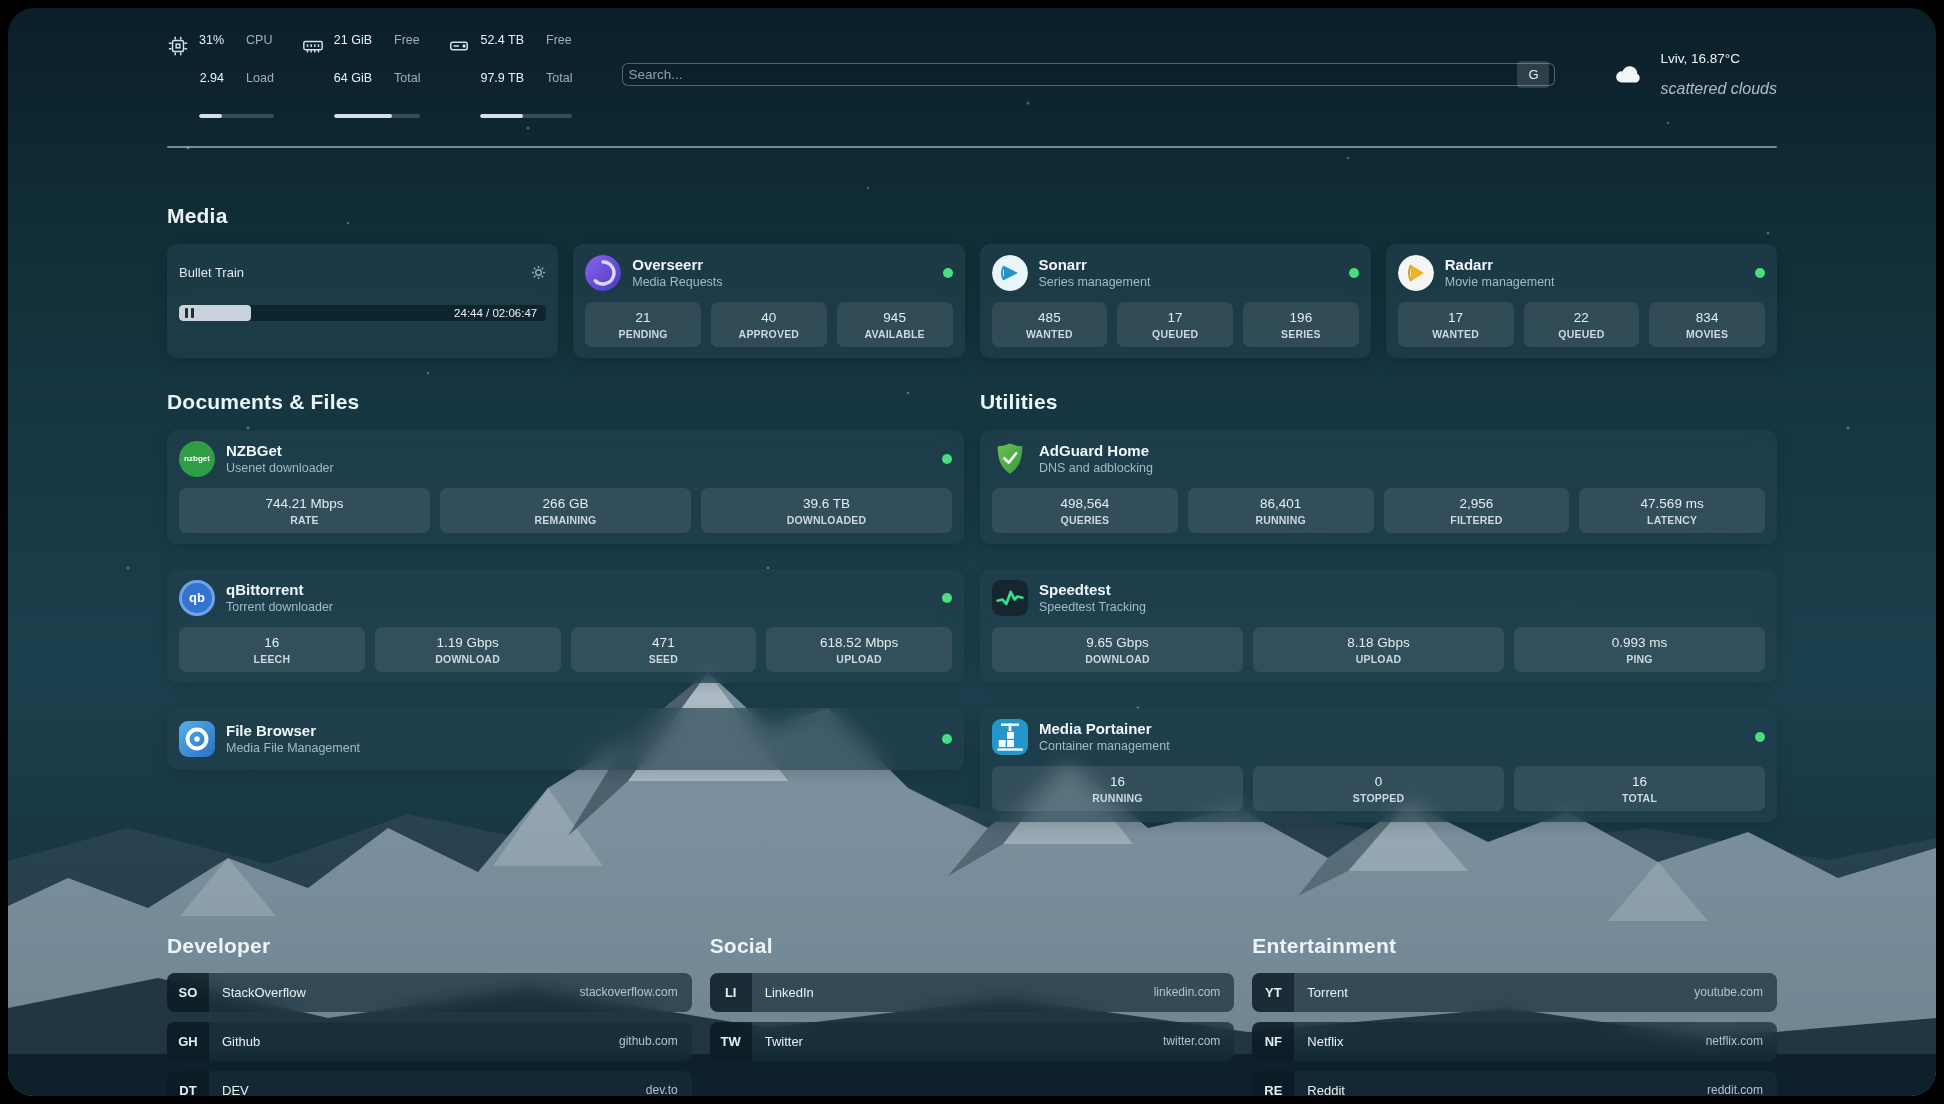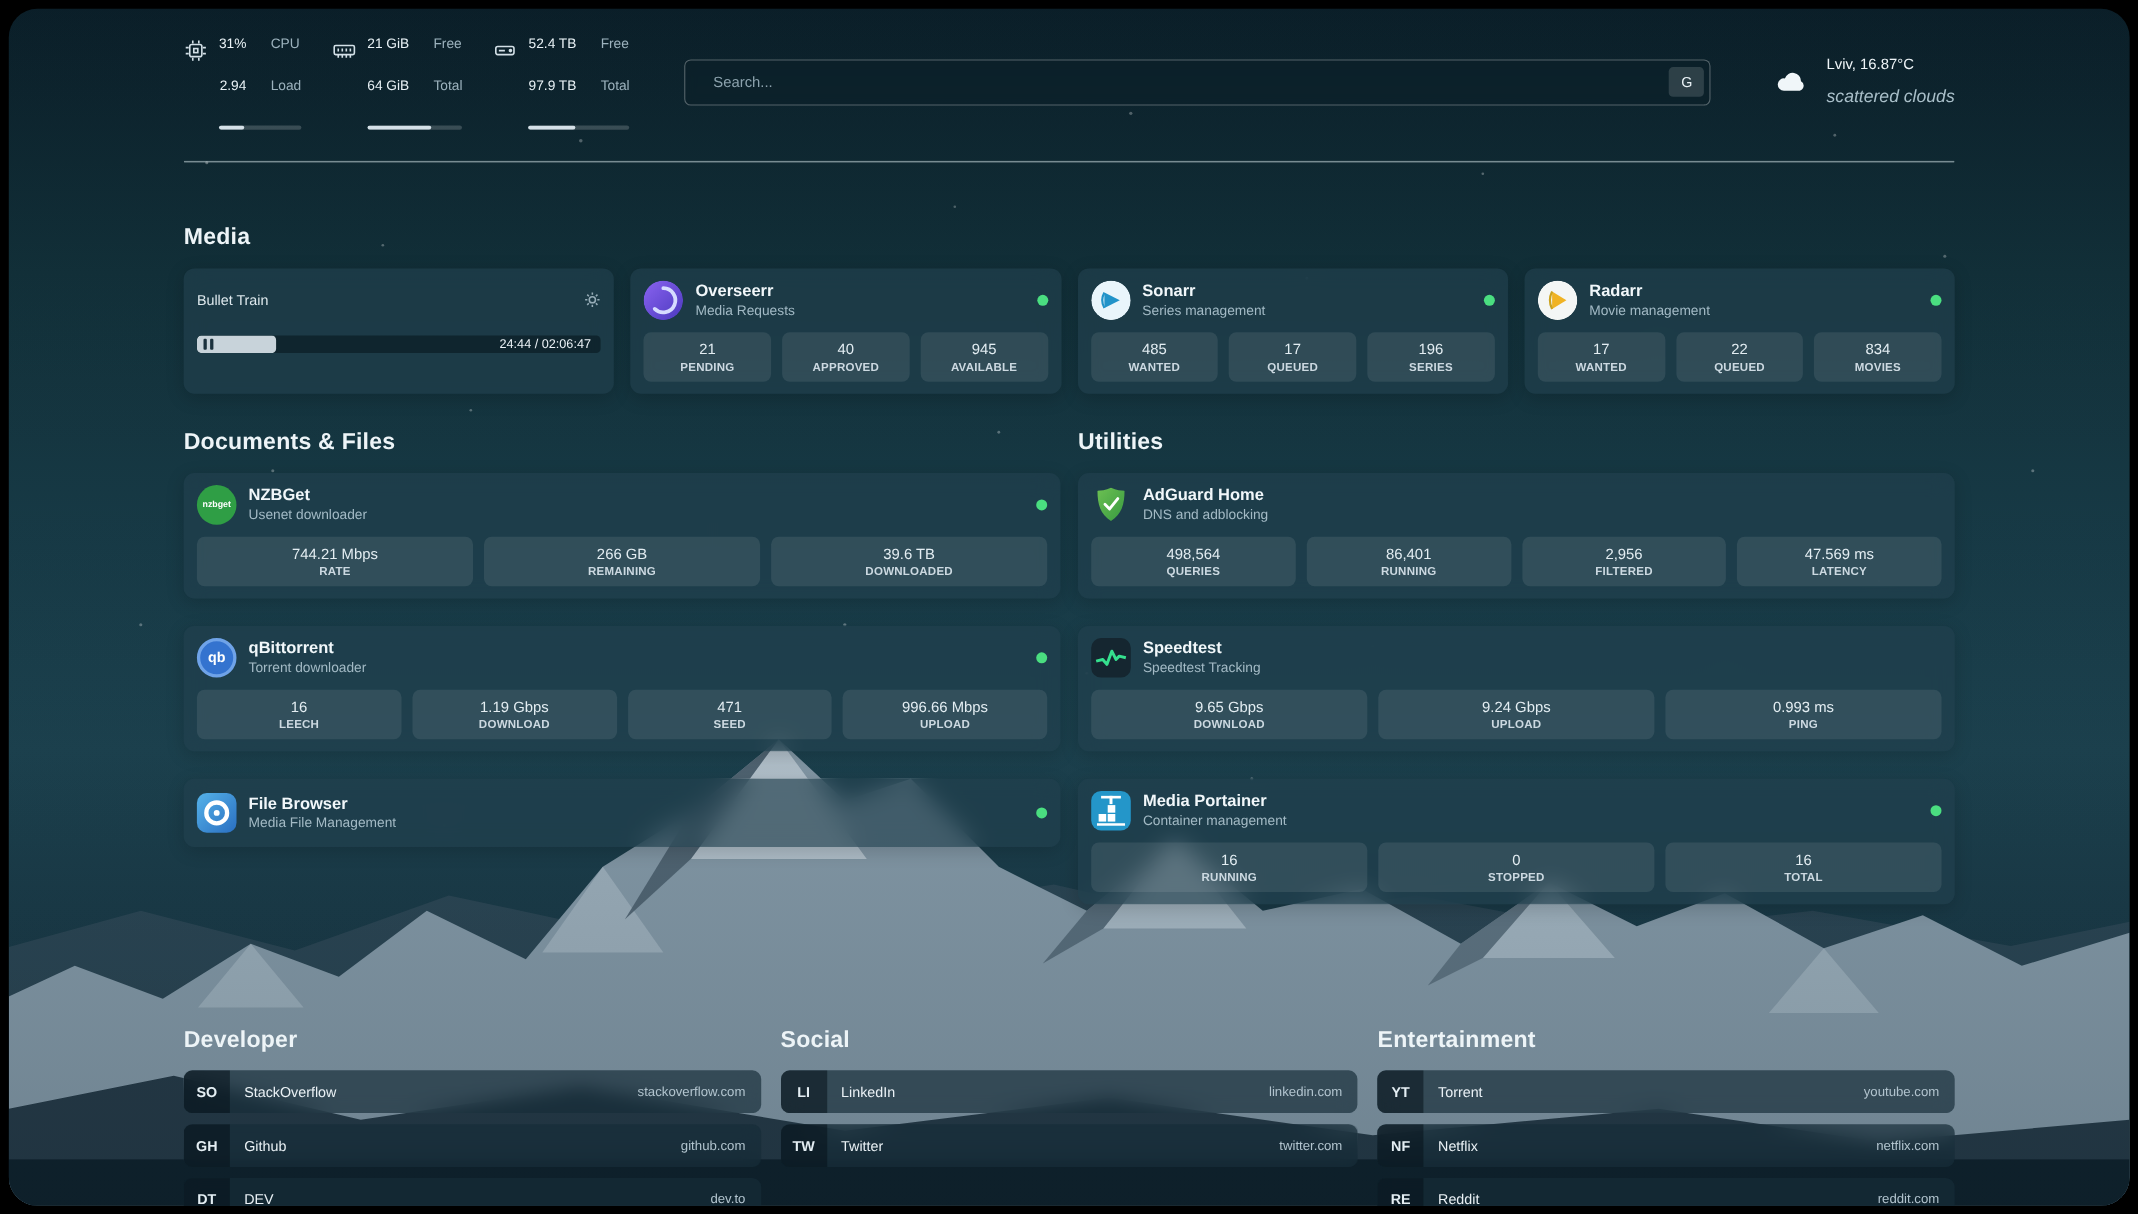--- a/index.html
+++ b/index.html
@@ -22,23 +22,23 @@
   .res-icon { width: 22px; height: 22px; color: #d3e0e7; margin-top: 3px; }
   .res-icon svg { width: 100%; height: 100%; }
   .res-grid { display: grid; grid-template-columns: auto auto; column-gap: 12px; row-gap: 1px;
     font-size: 12.5px; line-height: 1.3; gap: 22px; }
   .res-num { color: #e9f2f6; text-align: right; white-space: nowrap; }
   .res-lbl { color: #9cb2bd; }
   .res-bar { grid-column: 1 / 3; height: 4px; margin-top: 5px; border-radius: 2px;
     background: rgba(255,255,255,0.18); overflow: hidden; }
   .res-fill { height: 100%; background: #d5e1e8; border-radius: 2px; }
 
-  .search-wrap { flex: 1; margin: 0 54px 0 50px; height: 42px; display: flex; align-items: center;
+  .search-wrap { flex: 1; margin: 0 54px 0 50px; height: 23px; display: flex; align-items: center;
     background: rgba(12,30,39,0.45); border: 1px solid rgba(255,255,255,0.30);
-    border-radius: 6px; padding: 0 5px 0 25px; backdrop-filter: blur(6px); }
+    border-radius: 6px; padding: 0 5px 0 5px; backdrop-filter: blur(6px); }
   .search-input { flex: 1; background: transparent; border: none; outline: none;
     color: #e9f2f6; font-size: 13.5px; font-family: "Liberation Sans", sans-serif; }
   .search-input::placeholder { color: #8ca2ad; }
   .search-btn { width: 32px; height: 27px; border: none; border-radius: 4px; cursor: pointer;
     background: rgba(255,255,255,0.14); color: #e9f2f6; font-size: 13px;
     font-family: "Liberation Sans", sans-serif; }
 
   .weather { display: flex; align-items: center; gap: 13px; }
   .weather-icon { width: 38px; height: 30px; color: #f0f6f9; }
   .weather-icon svg { width: 100%; height: 100%; }
@@ -424,21 +424,21 @@
             </div>
             <div class="stat">
               <div class="stat-v">1.19 Gbps</div>
               <div class="stat-l">DOWNLOAD</div>
             </div>
             <div class="stat">
               <div class="stat-v">471</div>
               <div class="stat-l">SEED</div>
             </div>
             <div class="stat">
-              <div class="stat-v">996.66 Mbps</div>
+              <div class="stat-v">618.52 Mbps</div>
               <div class="stat-l">UPLOAD</div>
             </div>
           </div>
         </div>
 
         <div class="card head-only">
           <div class="card-head">
             <span class="svc-icon fb-icon">
               <svg viewBox="0 0 24 24">
                 <circle cx="12" cy="12" r="6.3" fill="none" stroke="#fff" stroke-width="2.6"></circle>
@@ -507,21 +507,21 @@
               <div class="svc-name">Speedtest</div>
               <div class="svc-desc">Speedtest Tracking</div>
             </div>
           </div>
           <div class="stats cols3">
             <div class="stat">
               <div class="stat-v">9.65 Gbps</div>
               <div class="stat-l">DOWNLOAD</div>
             </div>
             <div class="stat">
-              <div class="stat-v">9.24 Gbps</div>
+              <div class="stat-v">8.18 Gbps</div>
               <div class="stat-l">UPLOAD</div>
             </div>
             <div class="stat">
               <div class="stat-v">0.993 ms</div>
               <div class="stat-l">PING</div>
             </div>
           </div>
         </div>
 
         <div class="card">

